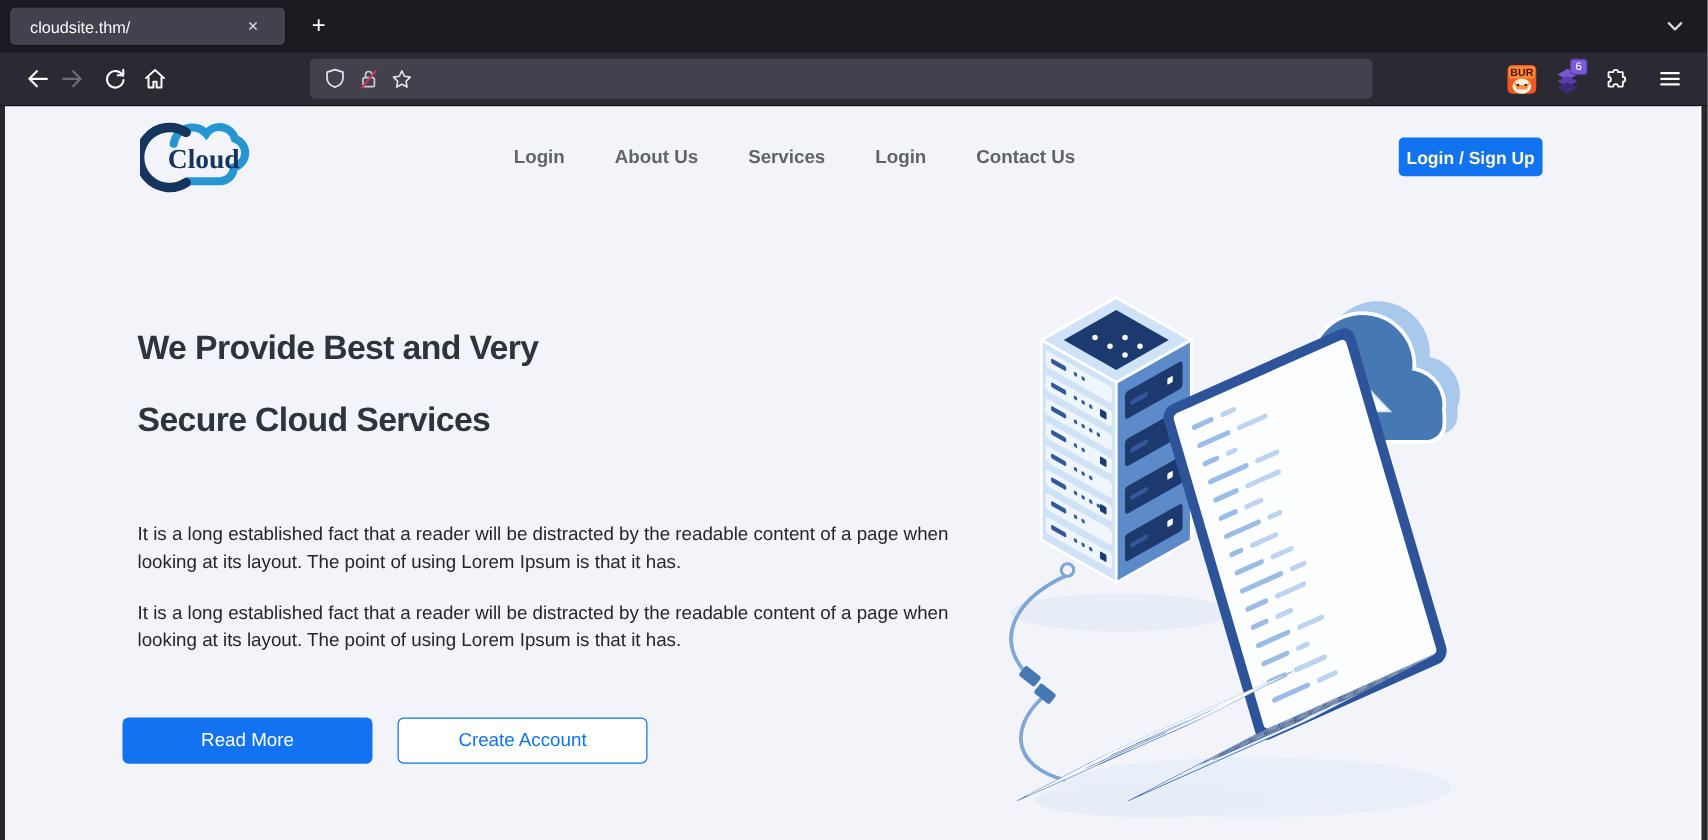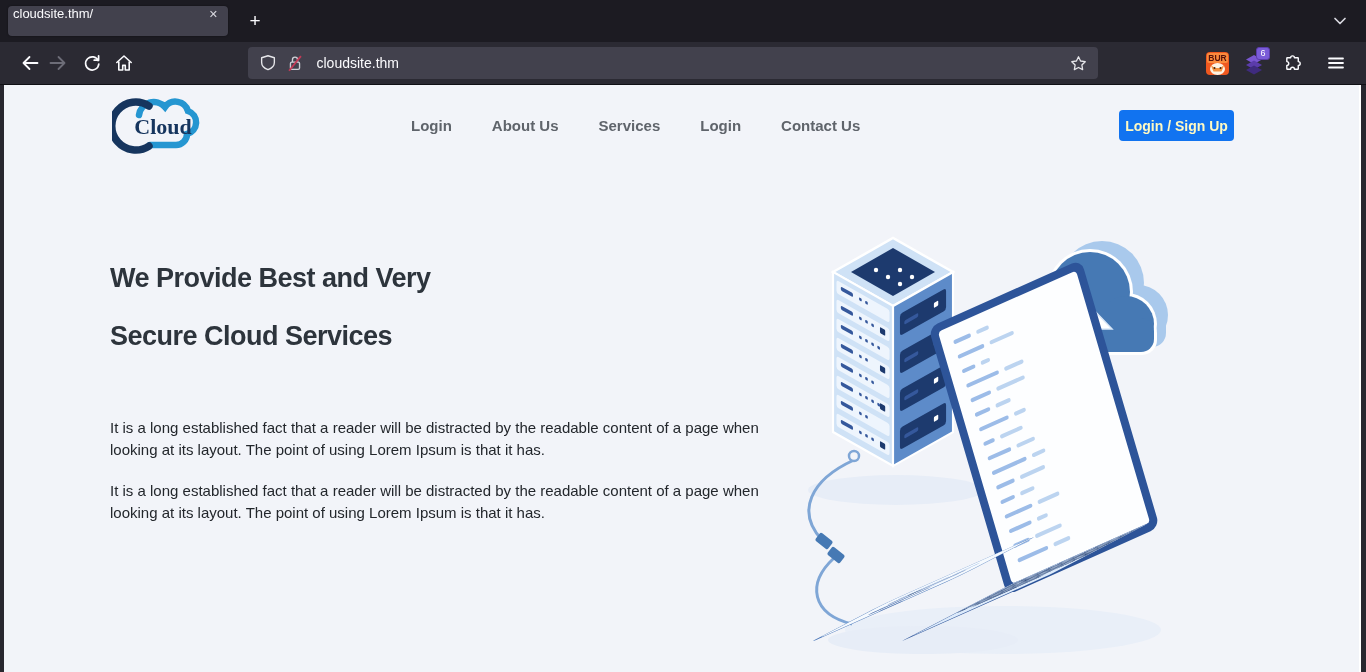--- a/index.html
+++ b/index.html
@@ -1,21 +1,21 @@
 <!DOCTYPE html>
 <html><head>
 <meta charset="utf-8">
 <style>
   * { margin:0; padding:0; box-sizing:border-box; }
   html,body { width:1366px; height:672px; overflow:hidden; }
   body { font-family:"Liberation Sans", sans-serif; background:#1c1b22; position:relative; }
 
   
   .tabstrip { position:absolute; top:0; left:0; right:0; height:42px; background:#1c1b22; display:flex; align-items:center; }
-  .tab { margin-left:8px; width:220px; height:30px; background:#42414d; border-radius:4px; display:flex; padding:0 5px; color:#fbfbfe; font-size:13px; box-shadow:0 0 2px rgba(0,0,0,.5); }
+  .tab { margin-left:8px; width:220px; height:30px; background:#42414d; border-radius:4px; display:flex; align-items:center; padding:0 16px; color:#fbfbfe; font-size:13px; box-shadow:0 0 2px rgba(0,0,0,.5); }
   .tab-title { flex:1; white-space:nowrap; overflow:hidden; }
   .tab-close { font-size:11px; color:#d8d8df; padding:2px 5px; border-radius:3px; cursor:default; }
   .newtab { color:#fbfbfe; font-size:19px; font-weight:300; margin-left:13px; width:28px; height:28px; display:flex; align-items:center; justify-content:center; border-radius:4px; }
   .tabs-chevron { position:absolute; right:12px; top:7px; width:28px; height:28px; display:flex; align-items:center; justify-content:center; }
 
   .toolbar { position:absolute; top:42px; left:0; right:0; height:43px; background:#2b2a33; display:flex; align-items:center; border-bottom:1px solid #101015; }
   .nav-btn { width:32px; height:32px; display:flex; align-items:center; justify-content:center; border-radius:4px; flex:0 0 auto; }
   .nav-btn:first-child { margin-left:12px; }
   .urlbar { margin:0 auto; width:850px; height:32px; background:#42414d; border-radius:4px; display:flex; align-items:center; padding:0 10px; gap:7px; }
   .url-text { color:#fbfbfe; font-size:14px; flex:1; margin-left:5px; }
@@ -86,21 +86,20 @@
 
   <div class="urlbar">
     <svg width="20" height="20" viewBox="0 0 22 22">
         <path d="M11 3l7 2.2v5.3c0 3.9-2.9 6.4-7 7.9-4.1-1.5-7-4-7-7.9V5.2z" fill="none" stroke="#e6e6ea" stroke-width="1.5" stroke-linejoin="round"></path>
       </svg>
     <svg width="20" height="20" viewBox="0 0 22 22">
         <rect x="6" y="10" width="10" height="8" rx="1.5" fill="none" stroke="#cfcfd6" stroke-width="1.5"></rect>
         <path d="M8.2 10V7.4a2.8 2.8 0 0 1 5.6 0V10" fill="none" stroke="#cfcfd6" stroke-width="1.5"></path>
         <line x1="4.5" y1="19.5" x2="17.5" y2="3.5" stroke="#c43a57" stroke-width="2"></line>
       </svg>
-    <span class="url-text">cloudsite.thm</span>
     <svg width="19" height="19" viewBox="0 0 22 22">
         <path d="M11 3.2l2.4 4.9 5.4.8-3.9 3.8.9 5.4L11 15.6l-4.8 2.5.9-5.4-3.9-3.8 5.4-.8z" fill="none" stroke="#e6e6ea" stroke-width="1.5" stroke-linejoin="round"></path>
       </svg>
   </div>
 
   <div class="toolbar-right">
     <div class="ext">
       <svg width="25" height="25" viewBox="0 0 25 25">
         <rect x="1" y="1" width="23" height="23" rx="4" fill="#f0581f"></rect>
         <rect x="2" y="2" width="21" height="10" rx="2" fill="#fb8a3c"></rect>
@@ -153,20 +152,24 @@
 
   <button class="login-btn">Login / Sign Up</button>
 
   <h1 class="hero-title">
     <span>We Provide Best and Very</span>
     <span>Secure Cloud Services</span>
   </h1>
   <p class="hero-p hero-p1">It is a long established fact that a reader will be distracted by the readable content of a page when looking at its layout. The point of using Lorem Ipsum is that it has.</p>
   <p class="hero-p hero-p2">It is a long established fact that a reader will be distracted by the readable content of a page when looking at its layout. The point of using Lorem Ipsum is that it has.</p>
 
+  <div class="btn-row">
+    <button class="btn btn-primary">Read More</button>
+    <button class="btn btn-outline">Create Account</button>
+  </div>
 
   <div class="illustration">
     <svg width="385" height="432" viewBox="0 0 385 432">
 
       <ellipse cx="108" cy="268" rx="88" ry="15" fill="#e7edf7"></ellipse>
       <ellipse cx="215" cy="408" rx="158" ry="24" fill="#e9eff8"></ellipse>
       <ellipse cx="135" cy="418" rx="95" ry="14" fill="#e7edf7"></ellipse>
 
       <g stroke="#7fa6d6" stroke-width="3" fill="none">
         <path d="M66 238 C 22 258, 8 290, 34 318"></path>

